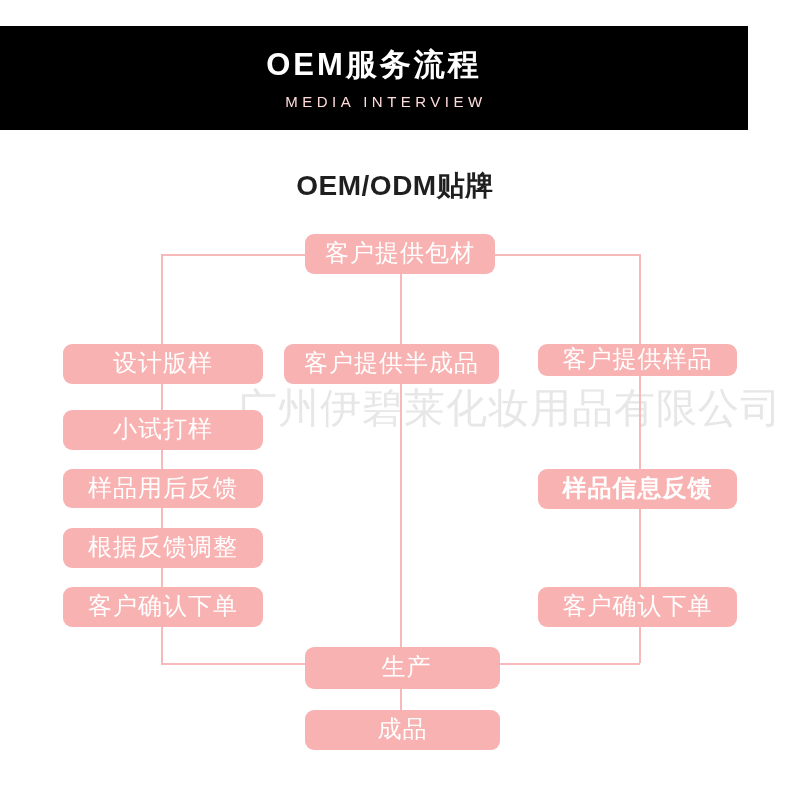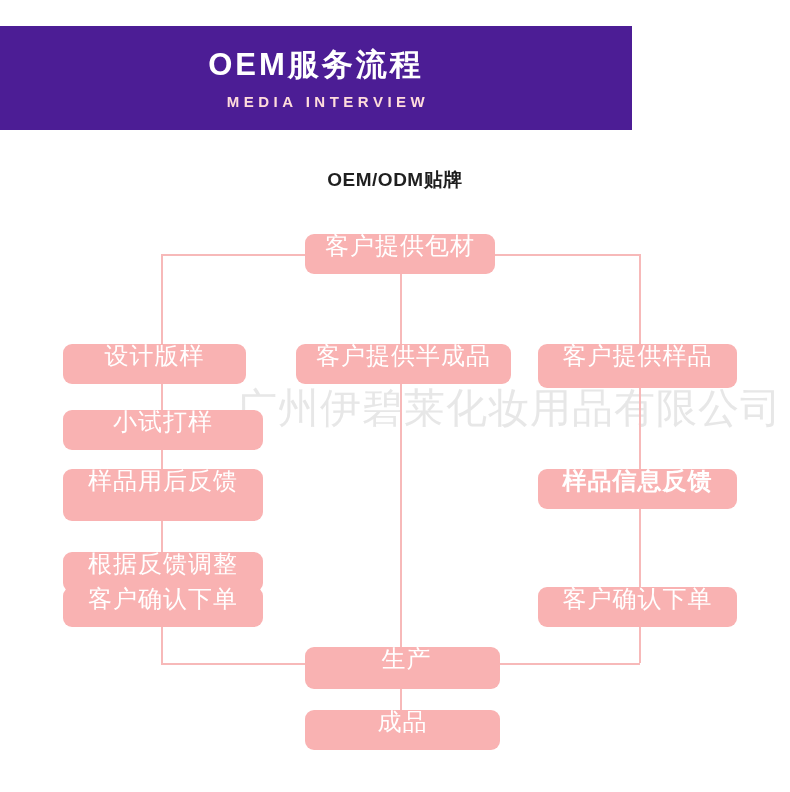--- a/index.html
+++ b/index.html
@@ -13,54 +13,54 @@
     font-family: "Liberation Sans", "DejaVu Sans", sans-serif;
     overflow: hidden;
     position: relative;
   }
 
   
   #header-banner {
     position: absolute;
     left: 0;
     top: 26px;
-    width: 632px;
+    width: 748px;
     height: 104px;
-    background: #4c1d95;
+    background: #000000;
     display: flex;
     flex-direction: column;
     align-items: center;
     justify-content: center;
   }
   #header-title {
     color: #ffffff;
     font-size: 31px;
     font-weight: bold;
     letter-spacing: 3px;
     line-height: 1.1;
     margin-top: 2px;
   }
   #header-subtitle {
     color: #FFDCDC;
     font-size: 15px;
     letter-spacing: 4.5px;
     margin-top: 10px;
-    font-weight: bold;
+    font-weight: normal;
     margin-left: 24px;
   }
 
   
   #section-title {
     position: absolute;
     left: 0;
     top: 167px;
     width: 790px;
     text-align: center;
     color: #1f1f1f;
-    font-size: 19px;
+    font-size: 28px;
     font-weight: bold;
     letter-spacing: 0.5px;
   }
 
   
   #watermark {
     position: absolute;
     left: 0;
     top: 381px;
     width: 782px;
@@ -88,21 +88,21 @@
   }
   .conn-v { width: 1.5px; }
   .conn-h { height: 1.5px; }
 
   .node {
     position: absolute;
     border-radius: 9px;
     background: #F9B2B2;
     color: #ffffff;
     display: flex;
-    align-items: flex-start;
+    align-items: center;
     justify-content: center;
     font-size: 24px;
     letter-spacing: 1px;
     z-index: 3;
     box-sizing: border-box;
     line-height: 1;
     padding-bottom: 2px;
   }
 </style>
 </head>
@@ -136,41 +136,41 @@
   <div class="conn conn-v" style="left:161px; top:509px; height:19px;"></div>
   <div class="conn conn-v" style="left:161px; top:568px; height:19px;"></div>
 
   <div class="conn conn-v" style="left:639px; top:384px; height:85px;"></div>
   <div class="conn conn-v" style="left:639px; top:509px; height:78px;"></div>
 
   <div class="node" style="left:305px; top:234px; width:190px; height:40px;">
     <span>客户提供包材</span>
   </div>
 
-  <div class="node" style="left:63px; top:344px; width:183px; height:40px;">
+  <div class="node" style="left:63px; top:344px; width:200px; height:40px;">
     <span>设计版样</span>
   </div>
 
-  <div class="node" style="left:296px; top:344px; width:215px; height:40px;">
+  <div class="node" style="left:284px; top:344px; width:215px; height:40px;">
     <span>客户提供半成品</span>
   </div>
 
-  <div class="node" style="left:538px; top:344px; width:199px; height:44px;">
+  <div class="node" style="left:538px; top:344px; width:199px; height:32px;">
     <span>客户提供样品</span>
   </div>
 
   <div class="node" style="left:63px; top:410px; width:200px; height:40px;">
     <span>小试打样</span>
   </div>
 
-  <div class="node" style="left:63px; top:469px; width:200px; height:52px;">
+  <div class="node" style="left:63px; top:469px; width:200px; height:39px;">
     <span>样品用后反馈</span>
   </div>
 
-  <div class="node" style="left:63px; top:528px; width:200px; height:40px;margin-top:24px;">
+  <div class="node" style="left:63px; top:528px; width:200px; height:40px;">
     <span>根据反馈调整</span>
   </div>
 
   <div class="node" style="left:63px; top:587px; width:200px; height:40px;">
     <span>客户确认下单</span>
   </div>
 
   <div class="node" style="left:538px; top:469px; width:199px; height:40px;font-weight:bold;">
     <span>样品信息反馈</span>
   </div>

